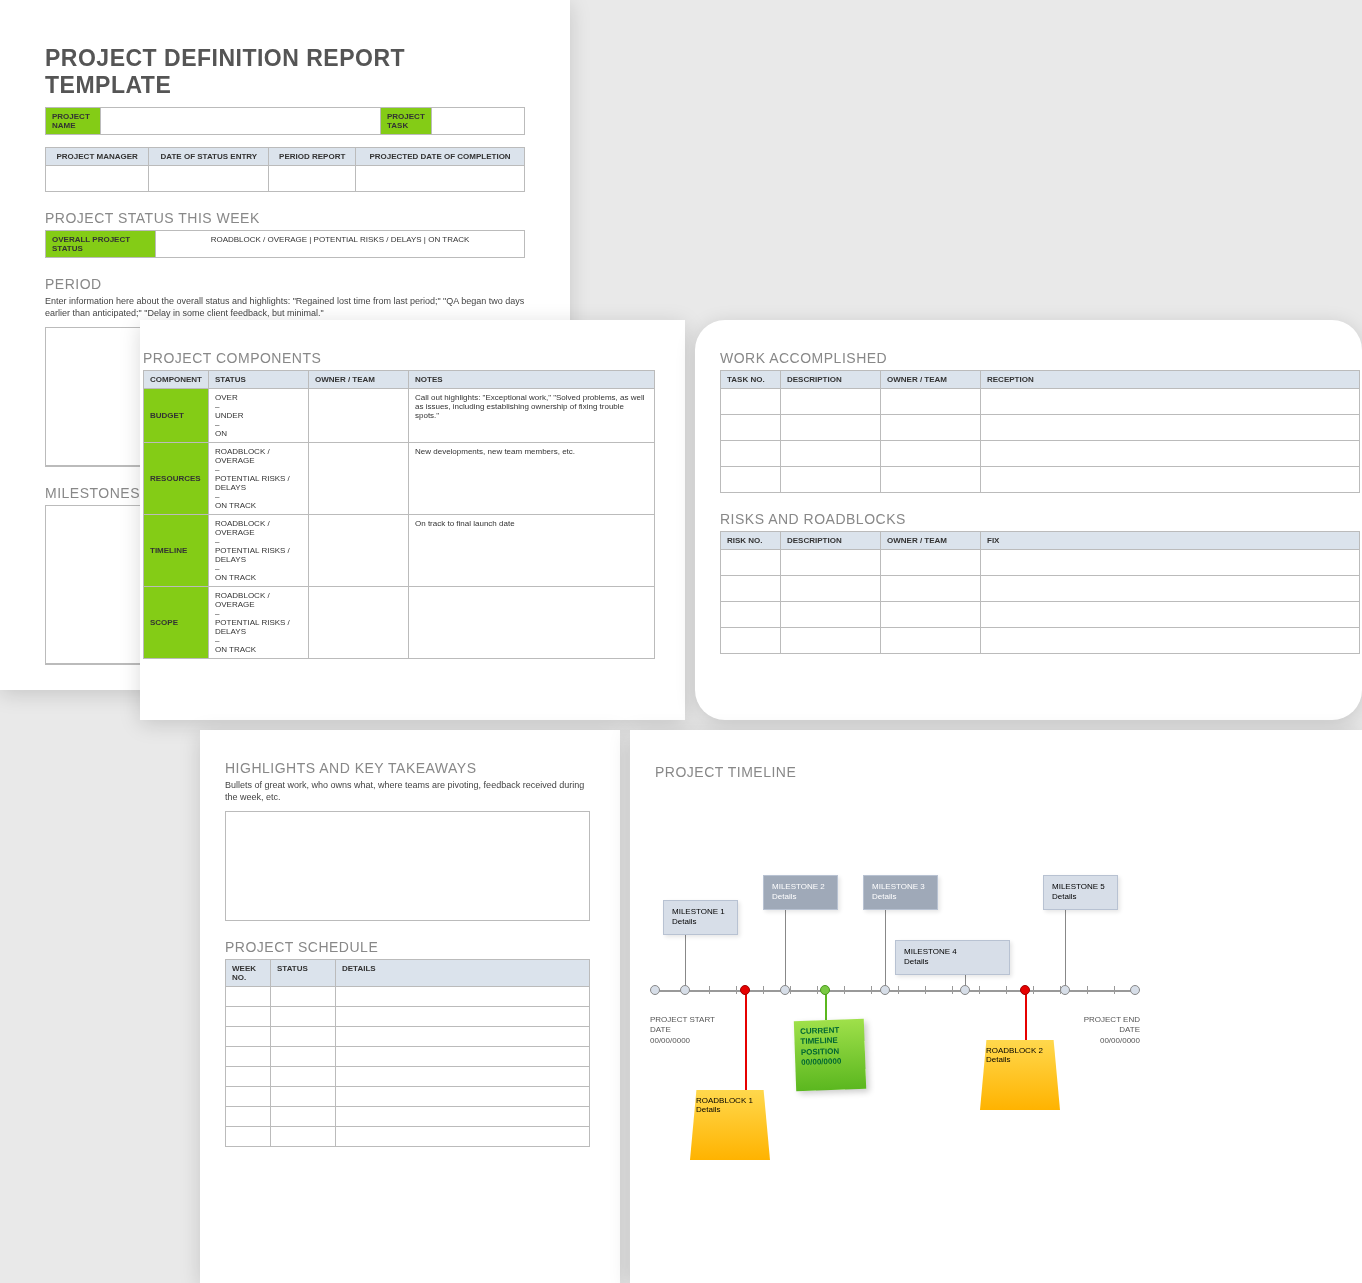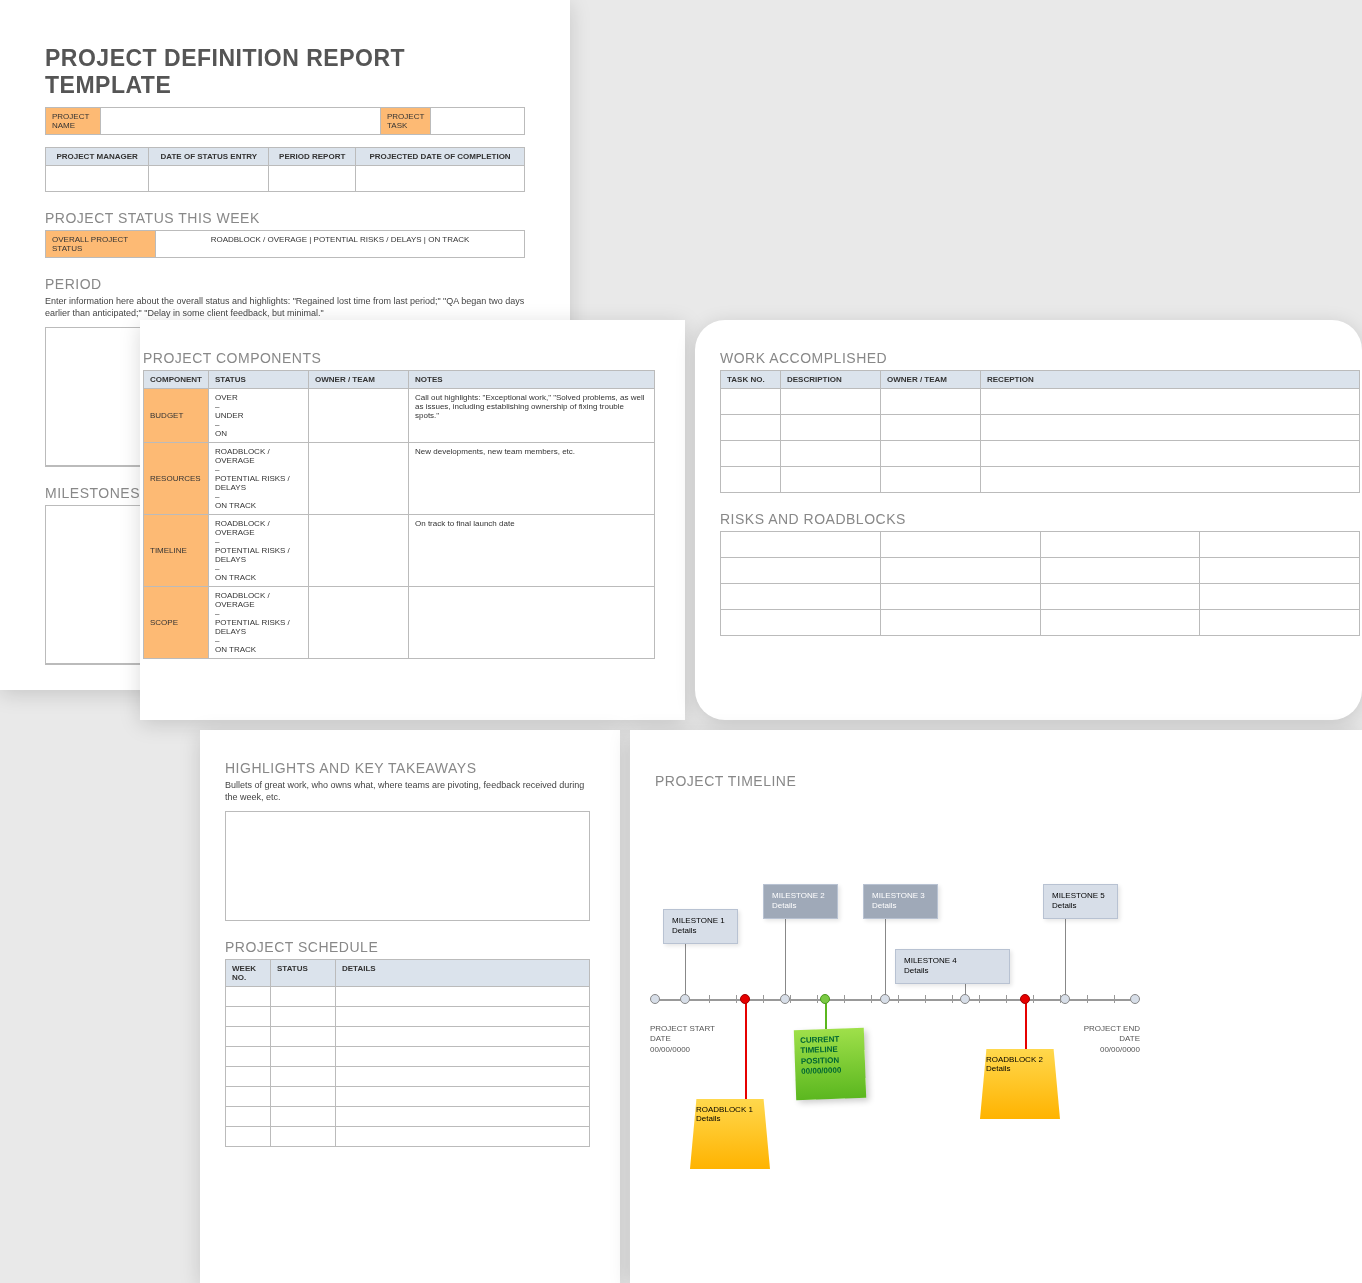--- a/index.html
+++ b/index.html
@@ -24,21 +24,21 @@
   .p4 { left: 200px; top: 730px; width: 420px; height: 553px; padding: 30px 30px 0 25px; }
   .p5 { left: 630px; top: 730px; width: 732px; height: 553px; padding: 30px 0 0 25px; }
 
   h1 { font-size: 23px; font-weight: bold; color: #555; letter-spacing: 0.5px; margin: 0 0 8px 0; font-family: "Arial Narrow", Arial, sans-serif; }
   h2 { font-size: 14px; font-weight: normal; color: #888; letter-spacing: 0.5px; margin: 18px 0 4px 0; font-family: "Arial Narrow", Arial, sans-serif; }
   .desc { font-size: 9px; color: #444; line-height: 1.3; margin-bottom: 8px; }
 
   table { border-collapse: collapse; width: 100%; }
   th, td { border: 1px solid #bbb; font-size: 8px; padding: 4px 6px; text-align: left; vertical-align: top; color: #333; }
   th, .hcell { background: #dbe3ec; font-weight: bold; font-size: 8px; }
-  .lcell { background: #fdba74; font-weight: normal; font-size: 8px; vertical-align: middle; }
+  .lcell { background: #84cc16; font-weight: bold; font-size: 8px; vertical-align: middle; }
   .empty-row td { height: 20px; }
   .empty-tall td { height: 26px; }
   .big-empty { height: 140px; border: 1px solid #bbb; border-bottom-width:2px; }
   .big-empty2 { height: 100px; border: 1px solid #bbb; }
 
   
   .tl-wrap { position: relative; width: 480px; height: 300px; margin-top: 40px; }
   .tl-axis { position: absolute; top: 170px; left: 0; right: 0; height: 2px; background: #999; }
   .tick { position: absolute; top: 166px; width: 1px; height: 8px; background: #999; }
   .dot { position: absolute; top: 165px; width: 10px; height: 10px; border-radius: 50%; border:1px solid #888; background:#d7dee8; transform: translateX(-50%);}
@@ -192,20 +192,26 @@
           <td></td>
           <td></td>
           <td></td>
         </tr>
   </tbody>
     </table>
 
   <h2>RISKS AND ROADBLOCKS</h2>
   <table style="width:640px">
     <tbody>
+        <tr>
+      <th style="width:60px">RISK NO.</th>
+      <th style="width:100px">DESCRIPTION</th>
+      <th style="width:100px">OWNER / TEAM</th>
+      <th>FIX</th>
+    </tr>
     <tr class="empty-tall">
           <td></td>
           <td></td>
           <td></td>
           <td></td>
         </tr>
     <tr class="empty-tall">
           <td></td>
           <td></td>
           <td></td>
@@ -278,21 +284,21 @@
     <tr class="empty-row">
           <td></td>
           <td></td>
           <td></td>
         </tr>
   </tbody>
     </table>
 </div>
 
 <div class="page p5">
-  <h2 style="margin-top:13px">PROJECT TIMELINE</h2>
+  <h2 style="margin-top:4px">PROJECT TIMELINE</h2>
   <div class="tl-wrap">
     <div class="tl-axis"></div>
 
     <div class="tick" style="left:0px"></div>
       <div class="tick" style="left:27px"></div>
       <div class="tick" style="left:54px"></div>
       <div class="tick" style="left:81px"></div>
       <div class="tick" style="left:108px"></div>
       <div class="tick" style="left:135px"></div>
       <div class="tick" style="left:162px"></div>

